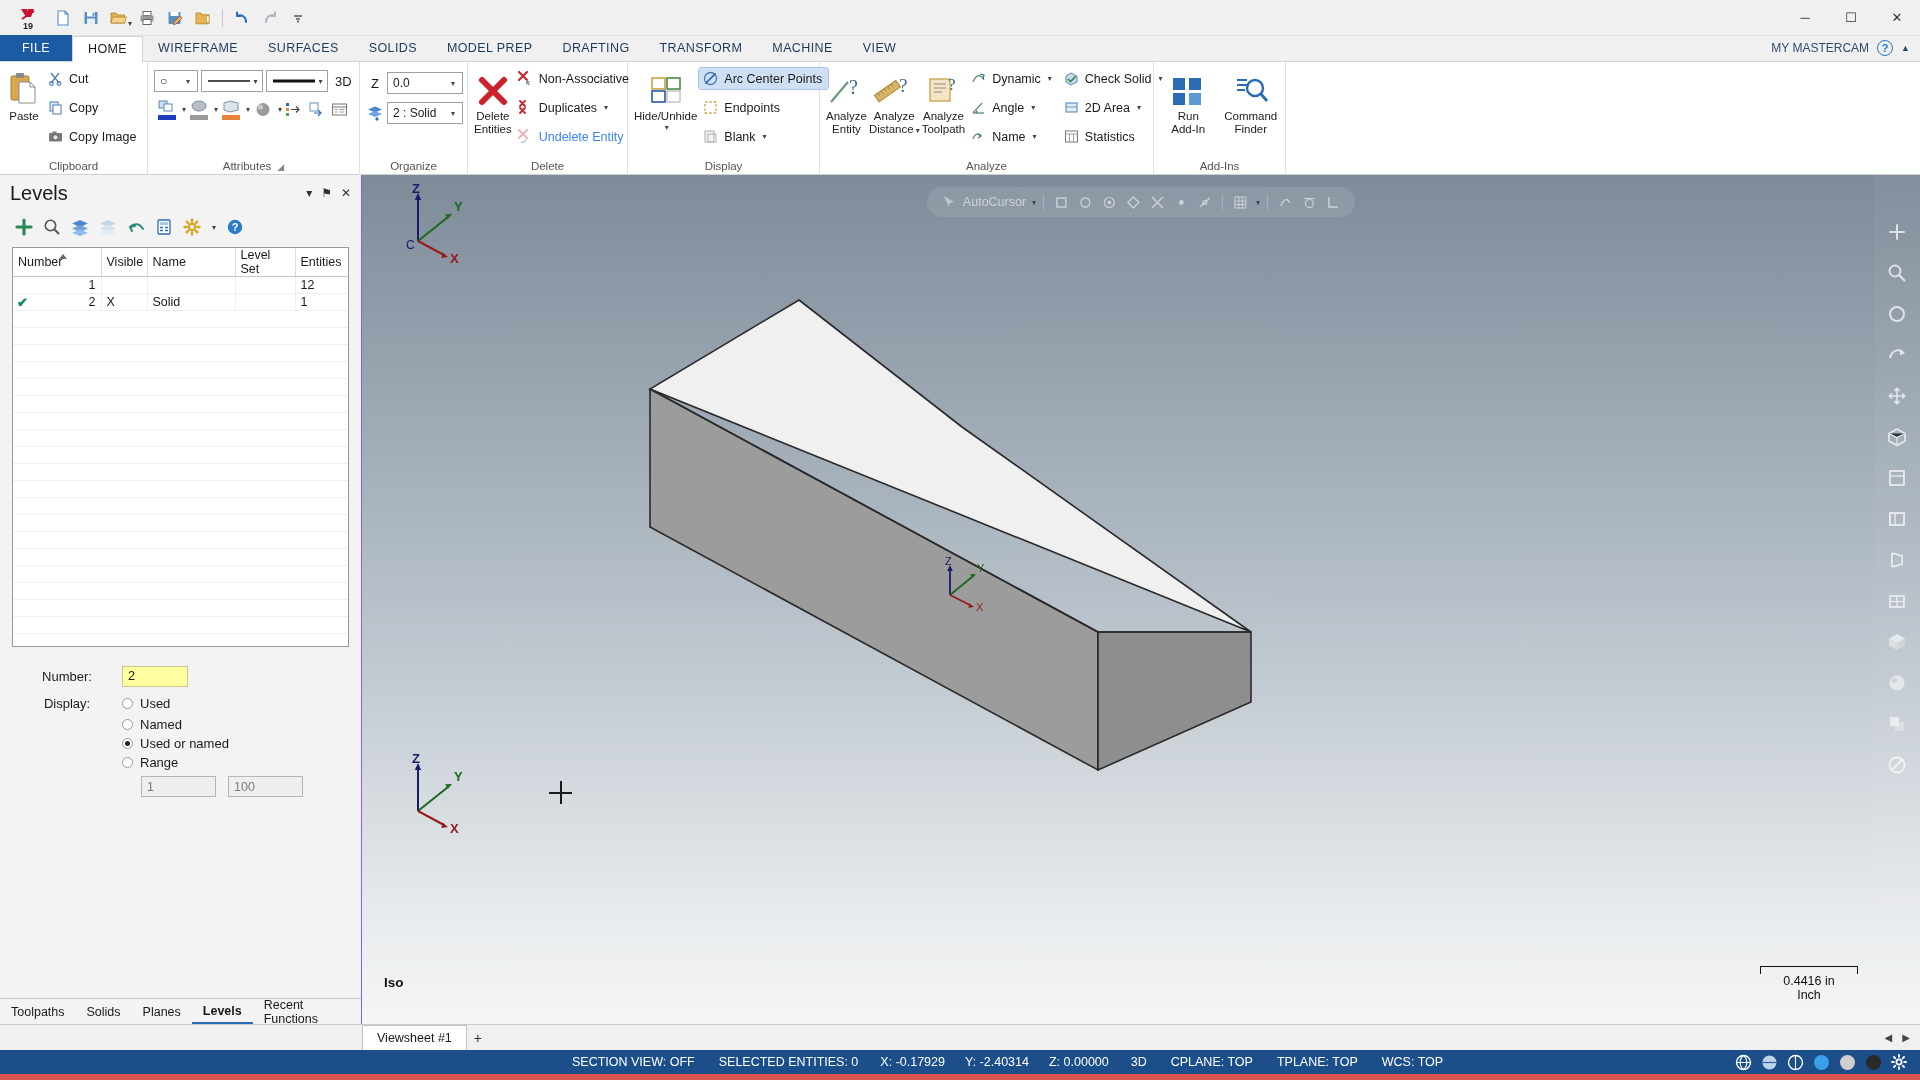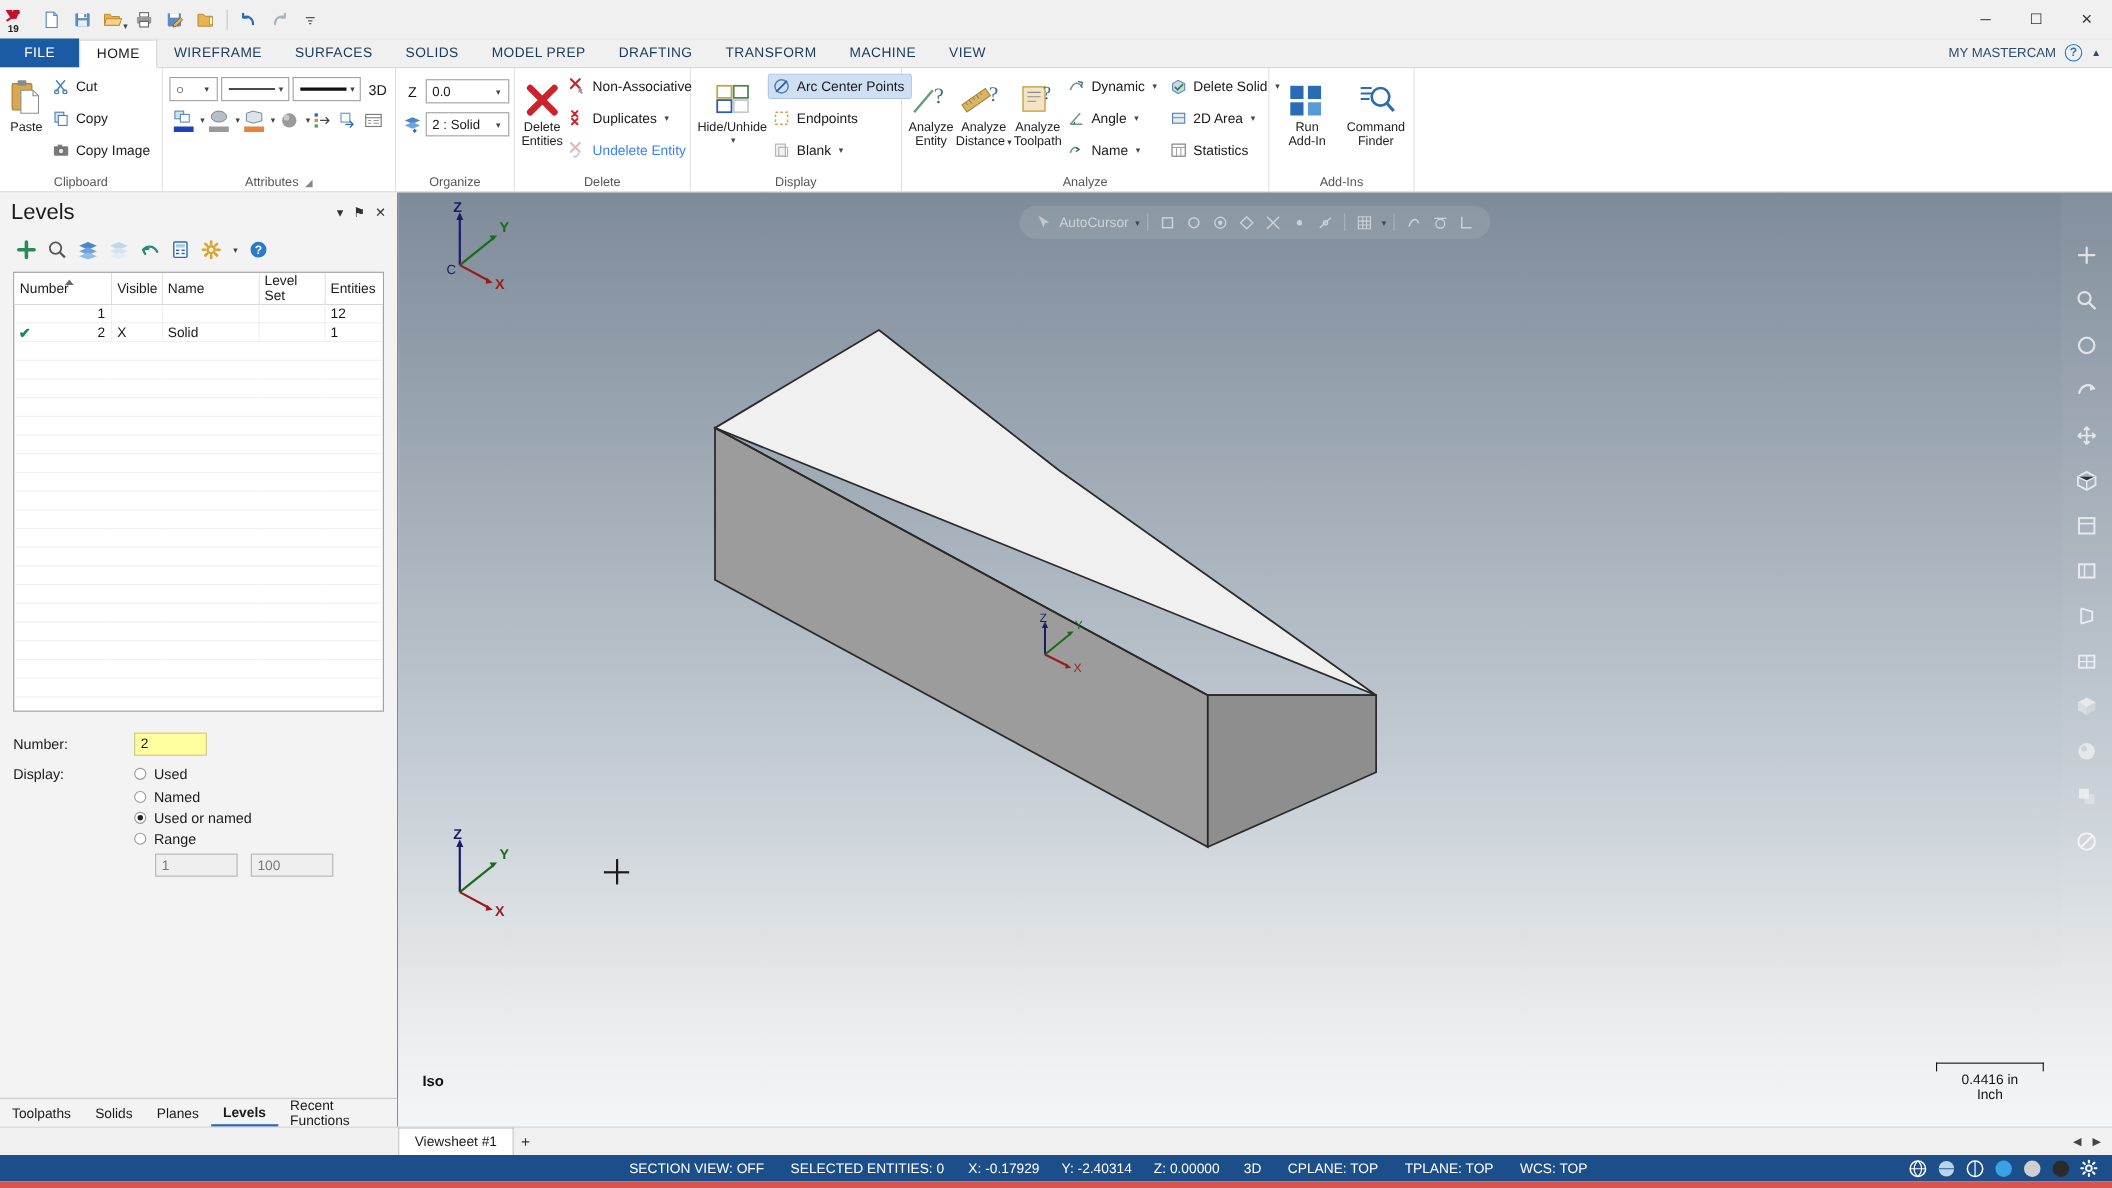--- a/index.html
+++ b/index.html
@@ -11,21 +11,21 @@
     background:#f0f0f0;
     -webkit-font-smoothing: antialiased;
   }
   .app { position:relative; width:1920px; height:1080px; display:flex; flex-direction:column; }
 
   
   .titlebar {
     height:36px; background:#f0f0f0; display:flex; align-items:center;
     position:relative; border-bottom:1px solid #e3e3e3;
   }
-  .qat { display:flex; align-items:center; gap:2px; padding-left:2px; height:36px; }
+  .qat { display:flex; align-items:center; gap:2px; padding-left:18px; height:36px; }
   .mc-logo { width:26px; height:26px; position:relative; margin-right:4px; }
   .qat-btn {
     width:26px; height:26px; display:flex; align-items:center; justify-content:center;
     border-radius:2px; position:relative;
   }
   .qat-sep { width:1px; height:18px; background:#c6c6c6; margin:0 4px; }
   .title-text {
     position:absolute; left:0; right:0; text-align:center; font-size:13.5px;
     color:#3a3a3a; pointer-events:none;
   }
@@ -104,21 +104,21 @@
     border-bottom:1px solid #c8c8c8; height:21px; padding:0 5px; font-size:12.5px; position:relative;
   }
   table.lv td { border-right:1px solid #efefef; border-bottom:1px solid #efefef; height:17px;
     padding:0 5px; font-size:12.5px; }
   td.c-num { text-align:right; padding-right:22px; position:relative; }
   .chk { position:absolute; left:4px; top:1px; color:#108a5a; font-size:13px; font-weight:bold;}
   .sortarrow { position:absolute; right:34px; top:6px; width:0; height:0;
      border-left:4px solid transparent; border-right:4px solid transparent; border-bottom:5px solid #6b6b6b;}
 
   .lv-props { padding:14px 12px 0 12px; }
-  .prow { display:flex; align-items:center; height:30px; }
+  .prow { display:flex; align-items:center; height:30px;text-align:center; }
   .prow .plabel { width:110px; font-size:13px; }
   .pinput { height:21px; border:1px solid #a0a0a0; background:#fff; font-size:12.5px;
      padding:0 5px; display:flex; align-items:center; }
   .pinput.yellow { background:#ffffa0; border-color:#c8c888; }
   .radio-line { display:flex; align-items:center; height:19px; gap:7px; padding-left:110px; }
   .radio { width:11px; height:11px; border:1px solid #999; border-radius:50%; background:#fff;
     display:flex; align-items:center; justify-content:center;}
   .radio.on::after { content:""; width:5px; height:5px; border-radius:50%; background:#222; }
   .radio-line .rl { font-size:13px; }
   .range-row { display:flex; gap:12px; padding-left:129px; margin-top:4px; }
@@ -608,21 +608,21 @@
           </div>
         </div>
         <div class="smallcol">
           <div class="smallbtn">
             <span class="si">
               <svg width="15" height="15" viewBox="0 0 15 15">
                   <path d="M2 5 l5-3 6 3 v6 l-6 3 -5-3z" fill="#c8d8e6" stroke="#5a8ab5" stroke-width="1"></path>
                   <path d="M4 8 l2.5 2.5 5-5" stroke="#2a8a4a" stroke-width="1.6" fill="none"></path>
                 </svg>
             </span>
-            <span>Delete Solid</span>
+            <span>Check Solid</span>
             <span class="caret">▾</span>
           </div>
           <div class="smallbtn">
             <span class="si">
               <svg width="15" height="15" viewBox="0 0 15 15">
                   <rect x="2" y="3" width="11" height="9" fill="#e4edf5" stroke="#5a8ab5" stroke-width="1.1"></rect>
                   <path d="M2 7 h11" stroke="#5a8ab5" stroke-width=".9"></path>
                 </svg>
             </span>
             <span>2D Area</span>

